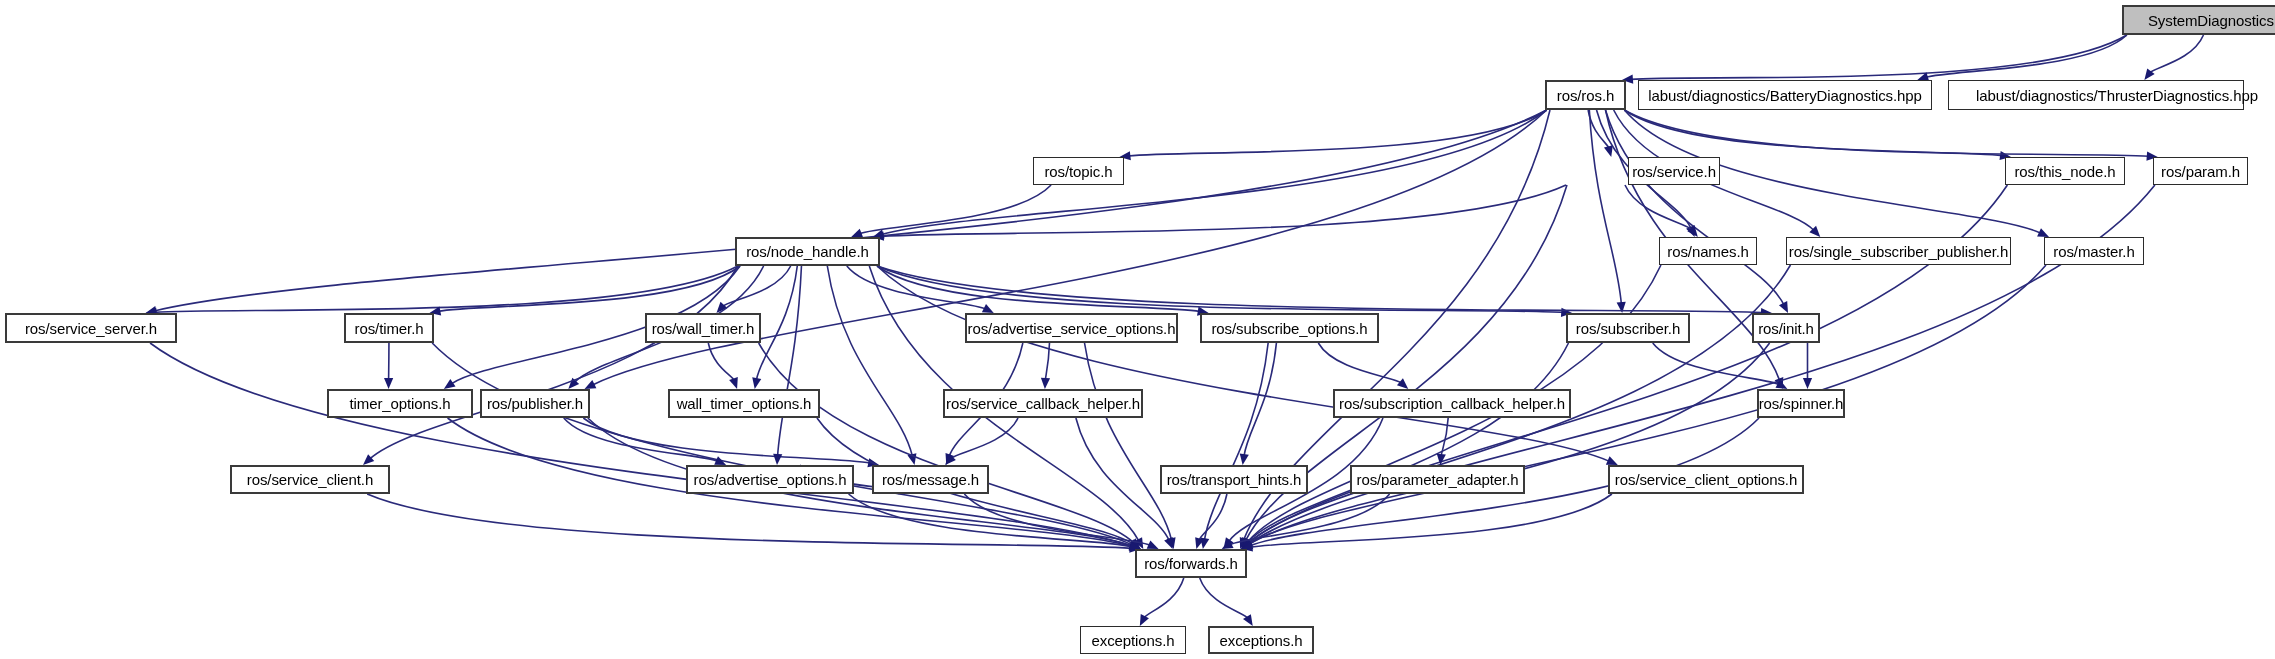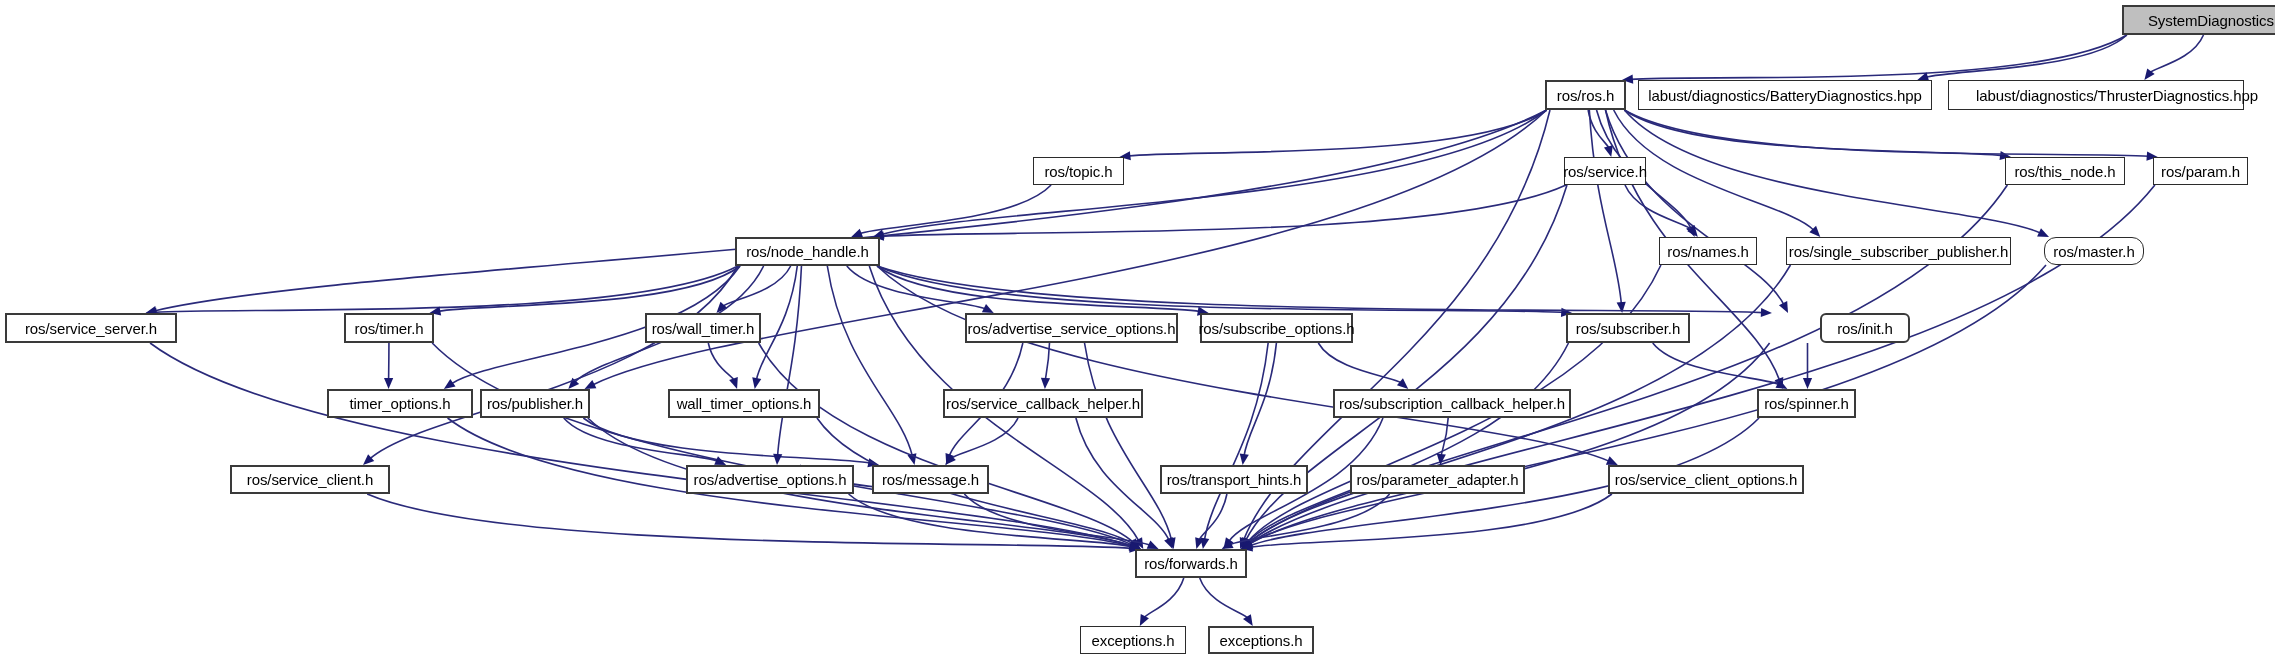--- a/index.html
+++ b/index.html
@@ -210,40 +210,40 @@
       <polygon class="arrow-head" points="1139.831111111111,626 1148.9373899554778,618.3035277166327 1140.7475987640712,614.1121889995688"></polygon>
       <path class="edge-path" d="M1199.7111111111112,578 C1209.2591111111112,604.5409333333333 1244.2684444444444,612.3956666666667 1247.9918620866533,618.3640832551462"></path>
       <polygon class="arrow-head" points="1252.7555555555555,626 1250.8360654298224,614.2324362055175 1243.0304616461942,619.1019895292842"></polygon>
     </svg>
   <div id="node-layer">
       <div class="node-box root thick" style="left: 2122px; top: 5px; width: 242px; height: 30px;">SystemDiagnosticsNode.hpp</div>
       <div class="node-box thick" style="left: 1545px; top: 80px; width: 81px; height: 30px;">ros/ros.h</div>
       <div class="node-box" style="left: 1638px; top: 80px; width: 294px; height: 30px;">labust/diagnostics/BatteryDiagnostics.hpp</div>
       <div class="node-box" style="left: 1948px; top: 80px; width: 296px; height: 30px; padding-left: 48px;">labust/diagnostics/ThrusterDiagnostics.hpp</div>
       <div class="node-box" style="left: 1033px; top: 157px; width: 91px; height: 28px;">ros/topic.h</div>
-      <div class="node-box" style="left: 1564px; top: 157px; width: 82px; height: 28px;">ros/service.h</div>
+      <div class="node-box" style="left: 1628px; top: 157px; width: 92px; height: 28px;">ros/service.h</div>
       <div class="node-box" style="left: 2005px; top: 157px; width: 120px; height: 28px;">ros/this_node.h</div>
       <div class="node-box" style="left: 2153px; top: 157px; width: 95px; height: 28px;">ros/param.h</div>
       <div class="node-box thick" style="left: 735px; top: 237px; width: 145px; height: 29px;">ros/node_handle.h</div>
       <div class="node-box" style="left: 1659px; top: 237px; width: 98px; height: 28px;">ros/names.h</div>
       <div class="node-box" style="left: 1786px; top: 237px; width: 225px; height: 28px;">ros/single_subscriber_publisher.h</div>
-      <div class="node-box" style="left: 2044px; top: 237px; width: 100px; height: 28px; border-radius: 12px;">ros/master.h</div>
+      <div class="node-box" style="left: 2044px; top: 237px; width: 100px; height: 28px;">ros/master.h</div>
       <div class="node-box thick" style="left: 5px; top: 313px; width: 172px; height: 30px;">ros/service_server.h</div>
       <div class="node-box thick" style="left: 344px; top: 313px; width: 90px; height: 30px;">ros/timer.h</div>
       <div class="node-box thick" style="left: 645px; top: 313px; width: 116px; height: 30px;">ros/wall_timer.h</div>
       <div class="node-box thick" style="left: 965px; top: 313px; width: 213px; height: 30px;">ros/advertise_service_options.h</div>
-      <div class="node-box thick" style="left: 1200px; top: 313px; width: 153px; height: 30px;">ros/subscribe_options.h</div>
+      <div class="node-box thick" style="left: 1200px; top: 313px; width: 179px; height: 30px;">ros/subscribe_options.h</div>
       <div class="node-box thick" style="left: 1566px; top: 313px; width: 124px; height: 30px;">ros/subscriber.h</div>
-      <div class="node-box thick" style="left: 1820px; top: 313px; width: 90px; height: 30px; border-radius: 6px;">ros/init.h</div>
+      <div class="node-box thick" style="left: 1752px; top: 313px; width: 68px; height: 30px;">ros/init.h</div>
       <div class="node-box thick" style="left: 327px; top: 389px; width: 146px; height: 29px;">timer_options.h</div>
       <div class="node-box thick" style="left: 480px; top: 389px; width: 110px; height: 29px;">ros/publisher.h</div>
       <div class="node-box thick" style="left: 668px; top: 389px; width: 152px; height: 29px;">wall_timer_options.h</div>
       <div class="node-box thick" style="left: 943px; top: 389px; width: 200px; height: 29px;">ros/service_callback_helper.h</div>
       <div class="node-box thick" style="left: 1333px; top: 389px; width: 238px; height: 29px;">ros/subscription_callback_helper.h</div>
-      <div class="node-box thick" style="left: 1757px; top: 389px; width: 99px; height: 29px;">ros/spinner.h</div>
+      <div class="node-box thick" style="left: 1757px; top: 389px; width: 88px; height: 29px;">ros/spinner.h</div>
       <div class="node-box thick" style="left: 230px; top: 465px; width: 160px; height: 29px;">ros/service_client.h</div>
       <div class="node-box thick" style="left: 686px; top: 465px; width: 168px; height: 29px;">ros/advertise_options.h</div>
       <div class="node-box thick" style="left: 872px; top: 465px; width: 117px; height: 29px;">ros/message.h</div>
       <div class="node-box thick" style="left: 1160px; top: 465px; width: 148px; height: 29px;">ros/transport_hints.h</div>
       <div class="node-box thick" style="left: 1350px; top: 465px; width: 175px; height: 29px;">ros/parameter_adapter.h</div>
       <div class="node-box thick" style="left: 1608px; top: 465px; width: 196px; height: 29px;">ros/service_client_options.h</div>
       <div class="node-box thick" style="left: 1135px; top: 549px; width: 112px; height: 29px;">ros/forwards.h</div>
       <div class="node-box" style="left: 1080px; top: 626px; width: 106px; height: 28px;">exceptions.h</div>
       <div class="node-box thick" style="left: 1208px; top: 626px; width: 106px; height: 28px;">exceptions.h</div>
     </div>

